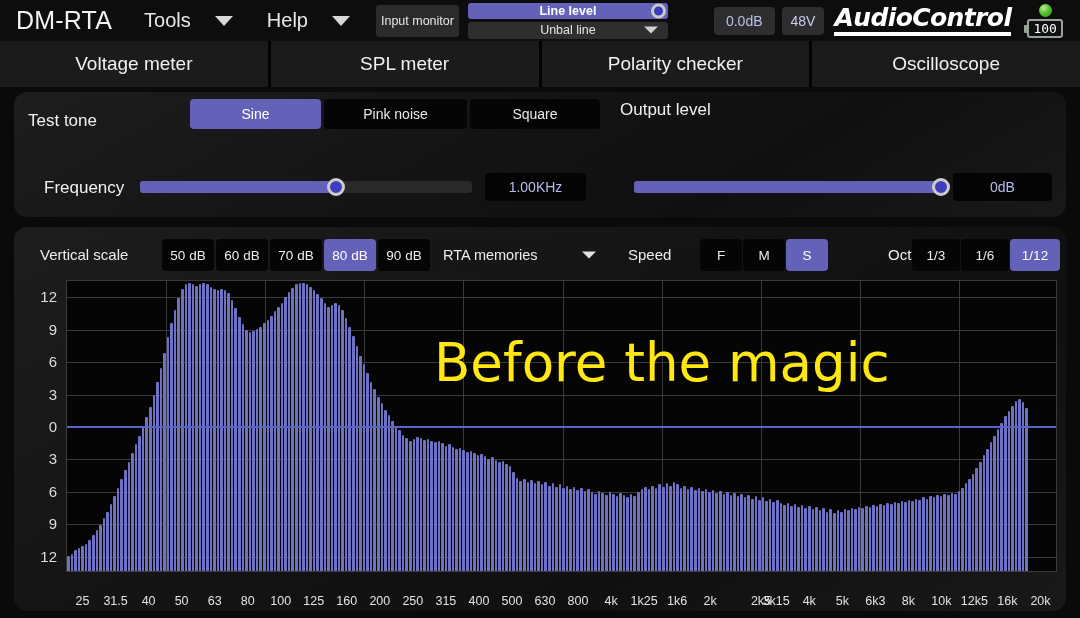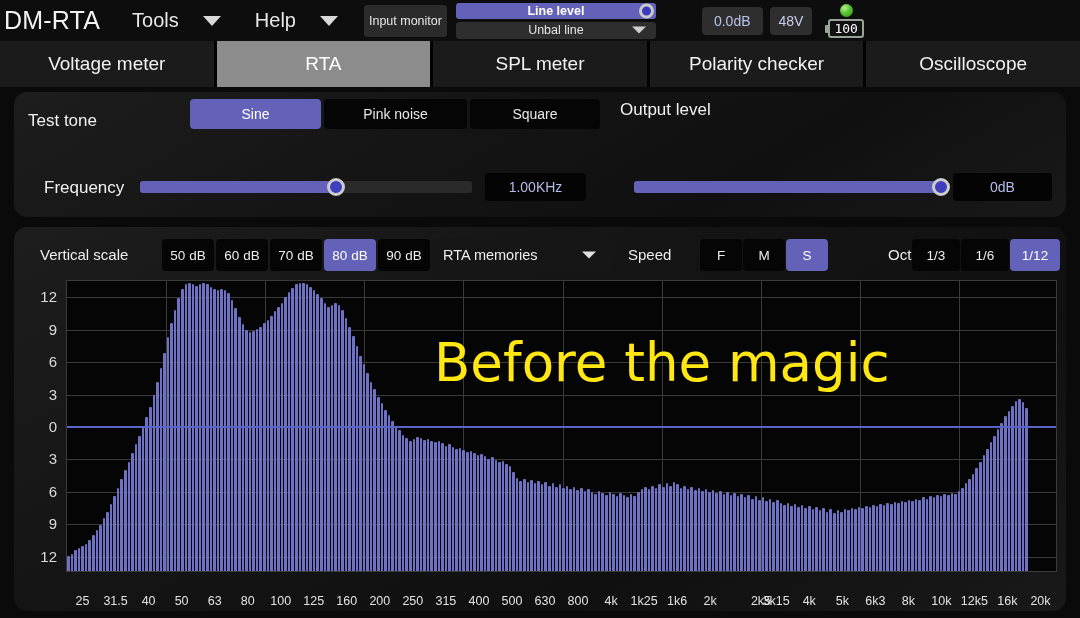--- a/index.html
+++ b/index.html
@@ -12,21 +12,21 @@
   #app { position: relative; width: 1080px; height: 618px; background: #0a0a0a; }
 
   
   .topbar {
     position: absolute; left: 0; top: 0; width: 1080px; height: 41px;
     background: #0d0d0d;
     display: flex; align-items: center;
   }
   .brand-dmrta {
     color: #f2f2f2; font-size: 25px; letter-spacing: .2px;
-    padding-left: 4px; padding-right: 22px; font-weight: 400;
+    padding-left: 16px; padding-right: 22px; font-weight: 400;
   }
   .menu-item {
     color: #e8e8e8; font-size: 20px; padding: 0 6px 0 10px;
   }
   .caret-down {
     width: 0; height: 0; margin: 0 24px 0 18px;
     border-left: 9px solid transparent; border-right: 9px solid transparent;
     border-top: 10px solid #d8d8d8;
   }
   .input-monitor {
@@ -201,35 +201,36 @@
       </div>
       <div class="unbal-select">
         <span class="lbl">Unbal line</span>
         <span class="sel-caret"></span>
       </div>
     </div>
 
     <div class="pill gain-pill">0.0dB</div>
     <div class="pill v48">48V</div>
 
+    <div class="logo-wrap">
+      <div class="logo-text">AudioControl</div>
+      <div class="logo-rule"></div>
+    </div>
 
     <div class="batt-wrap">
       <div class="led"></div>
       <div class="batt">
         <span>100</span>
       </div>
     </div>
   </div>
 
   <div class="tabbar" id="tabbar">
       <div class="tab">
         <span>Voltage meter</span>
-      </div>
-      <div class="tab active">
-        <span>RTA</span>
       </div>
       <div class="tab">
         <span>SPL meter</span>
       </div>
       <div class="tab">
         <span>Polarity checker</span>
       </div>
       <div class="tab">
         <span>Oscilloscope</span>
       </div>

